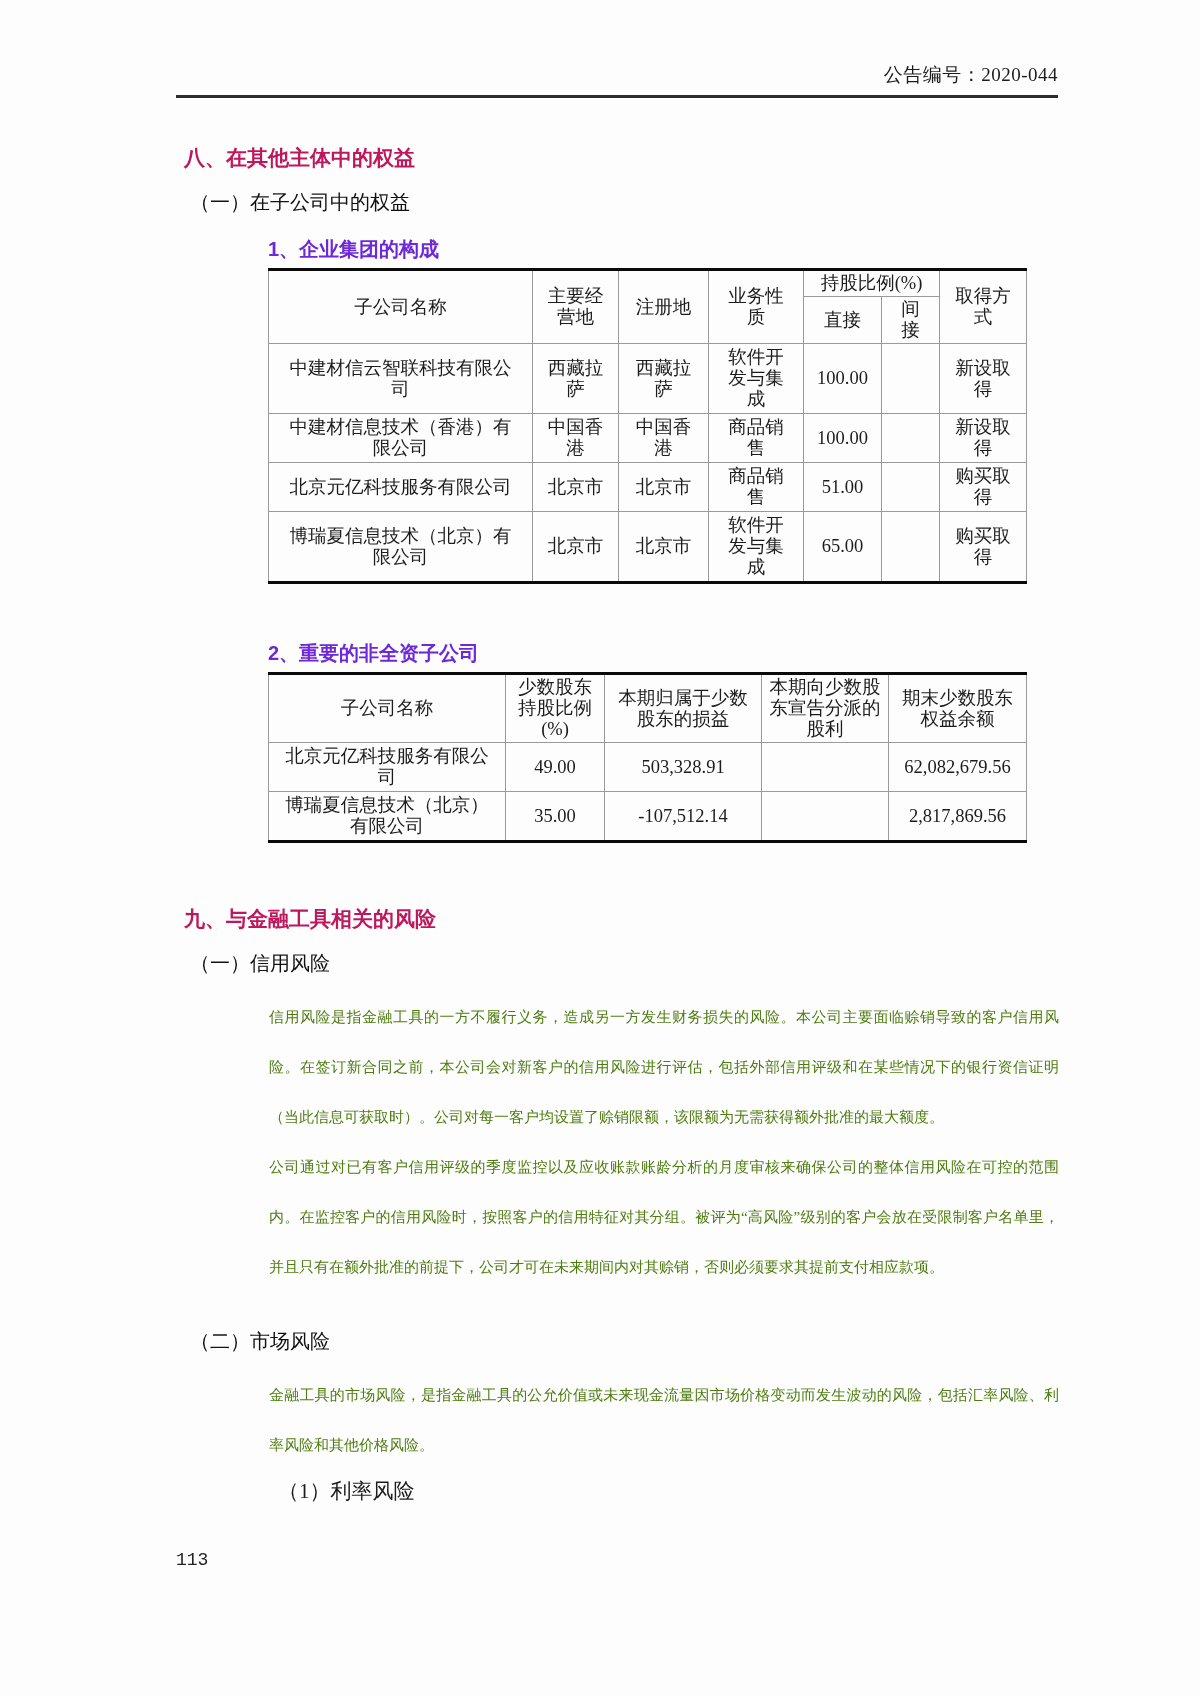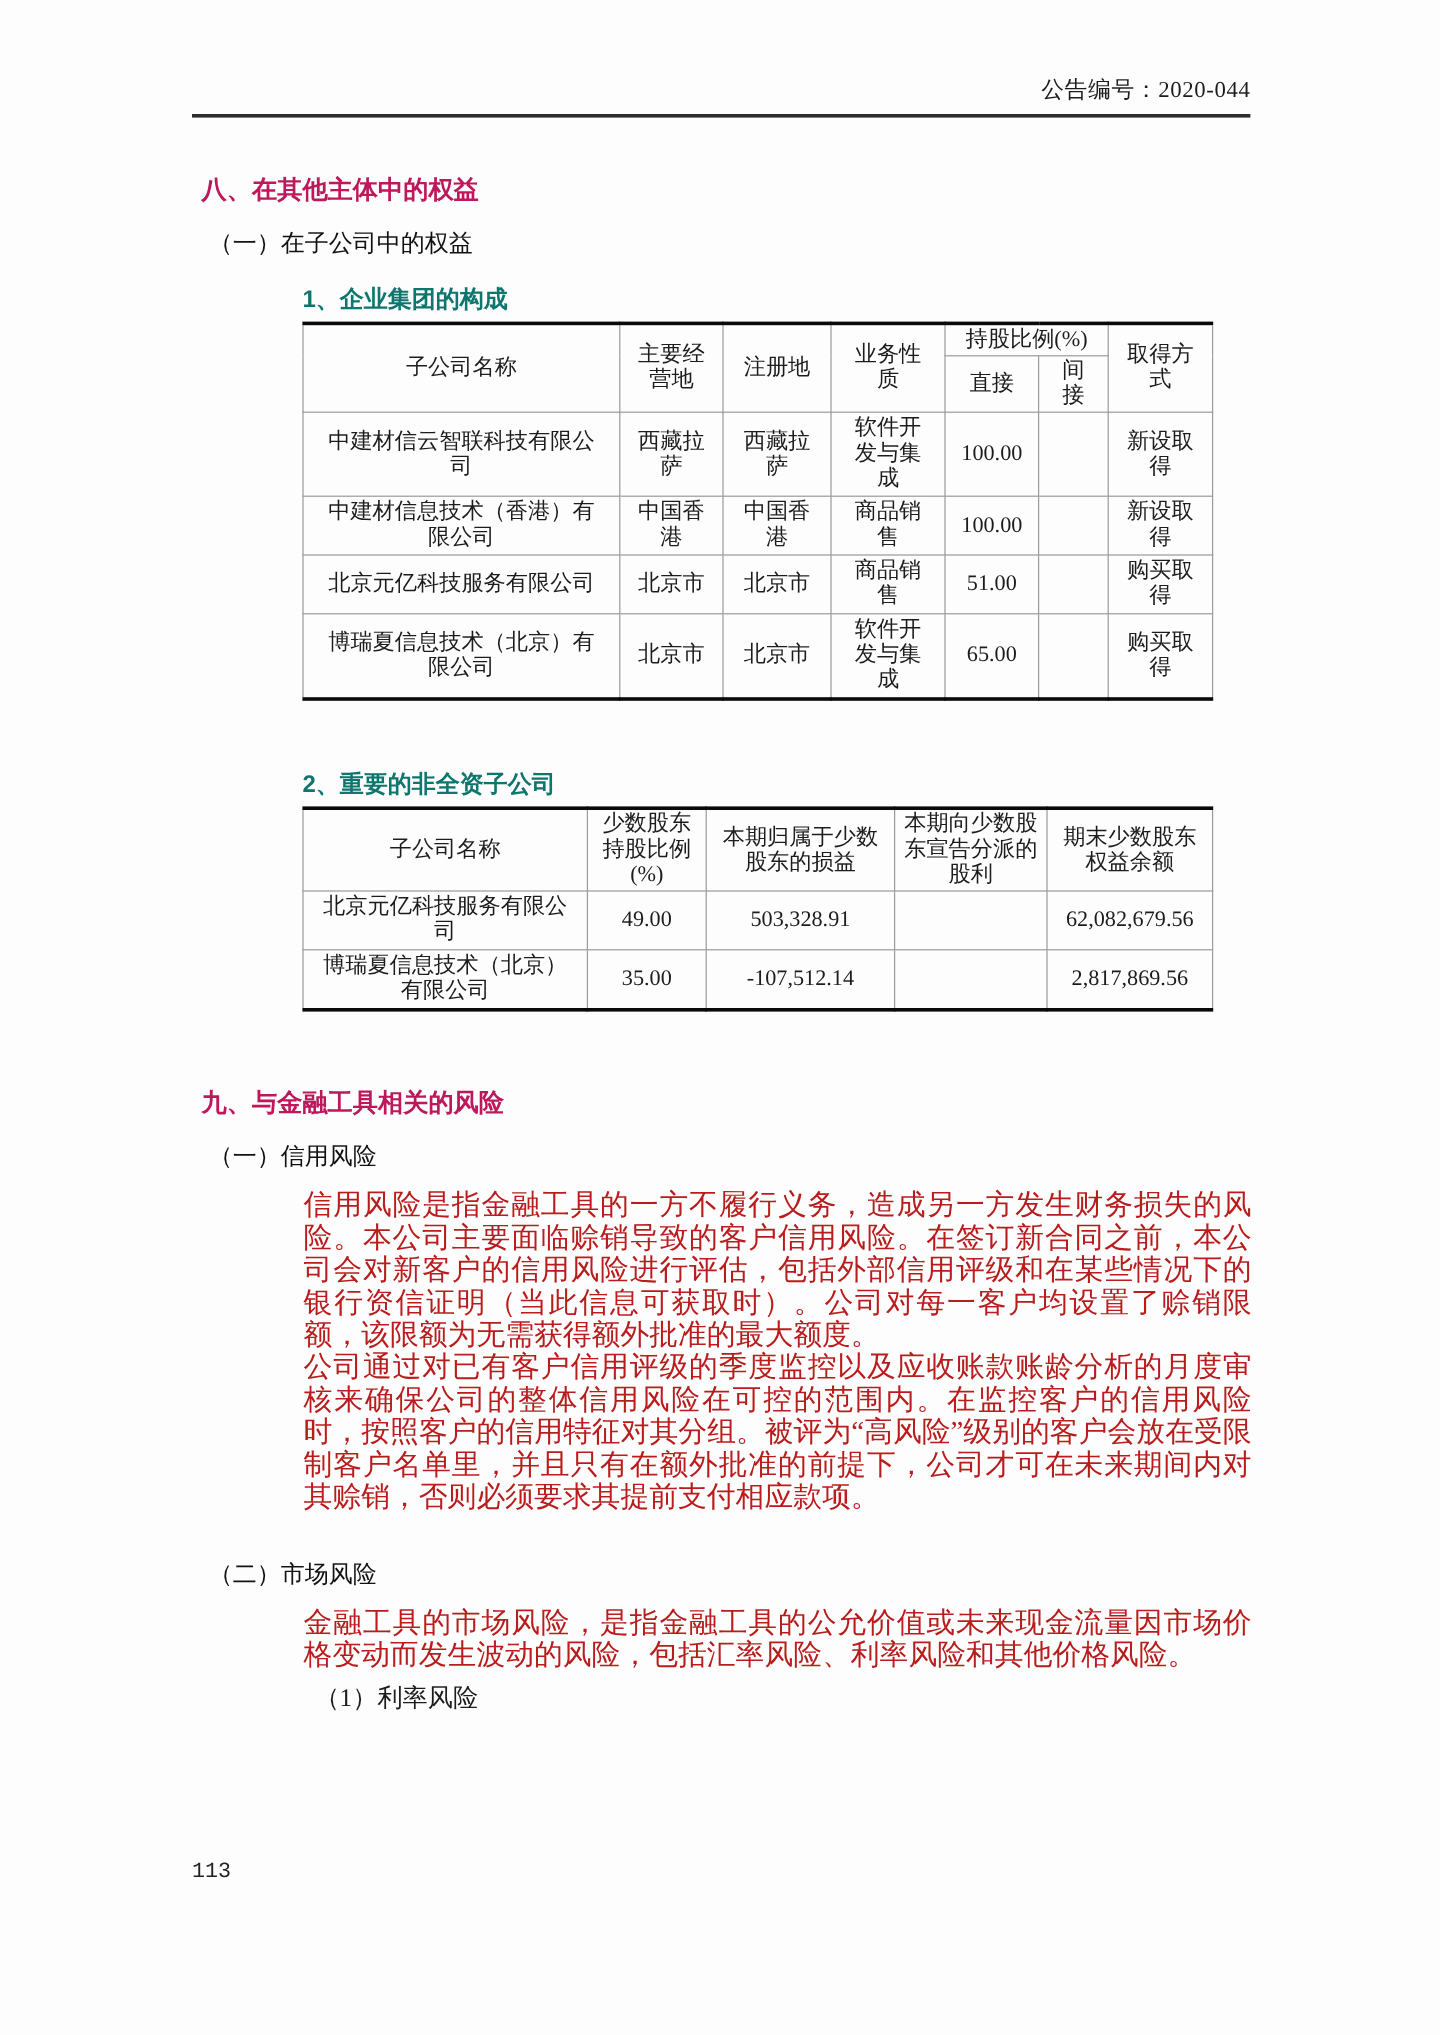--- a/index.html
+++ b/index.html
@@ -6,21 +6,21 @@
   * { box-sizing:border-box; }
   .page {
     position:relative;
     width:1200px; height:1696px;
     margin:0 auto;
     background:#fdfdfd;
     color:#1c1c1c;
     font-family:"Liberation Serif", serif;
     overflow:hidden;
   }
-  .content { position:absolute; left:160px; top:0; width:882px; }
+  .content { position:absolute; left:176px; top:0; width:882px; }
 
   .doc-num {
     padding-top:62px;
     text-align:right;
     font-size:19px;
     letter-spacing:0.5px;
   }
   .header-rule { margin-top:7px; border-bottom:3px solid #2e2e2e; }
 
   .h-major {
@@ -29,21 +29,21 @@
     font-weight:bold; font-size:21px; color:#be185d;
   }
   .h-sub {
     margin:17px 0 0 14px;
     font-family:"Liberation Sans", sans-serif;
     font-weight:normal; font-size:20px; color:#111;
   }
   .h-table {
     margin:20px 0 0 92px;
     font-family:"Liberation Sans", sans-serif;
-    font-weight:bold; font-size:20px; color:#0f766e;
+    font-weight:bold; font-size:20px; color:#6d28d9;
   }
 
   table.t {
     margin:5px 0 0 92px;
     width:758px;
     border-collapse:collapse;
     table-layout:fixed;
     font-size:18.5px;
     line-height:21px;
     border-top:3px solid #0a0a0a;
@@ -60,24 +60,24 @@
   table.t th { white-space:pre-line; }
   table.t2 th { padding:2px 7px; }
   table.t td { padding:3px 12px; }
   td.cell-name { text-align:left; padding-left:14px; }
   td.cell-method { text-align:left; padding-left:13px; }
   td.cell-right { text-align:right; padding-right:14px; }
 
   .body-para {
     margin:14px 0 0 93px;
     width:790px;
-    font-size:24px;
-    line-height:27px;
+    font-size:15px;
+    line-height:50px;
     text-align:justify;
-    color:#b91c1c;
+    color:#4d7c0f;
   }
   .body-para.first { margin-top:15px; }
   .sub-item {
     margin:7px 0 0 102px;
     font-size:21px;
   }
   .page-num {
     position:absolute;
     left:0; right:0; top:1550px;
     text-align:left;

